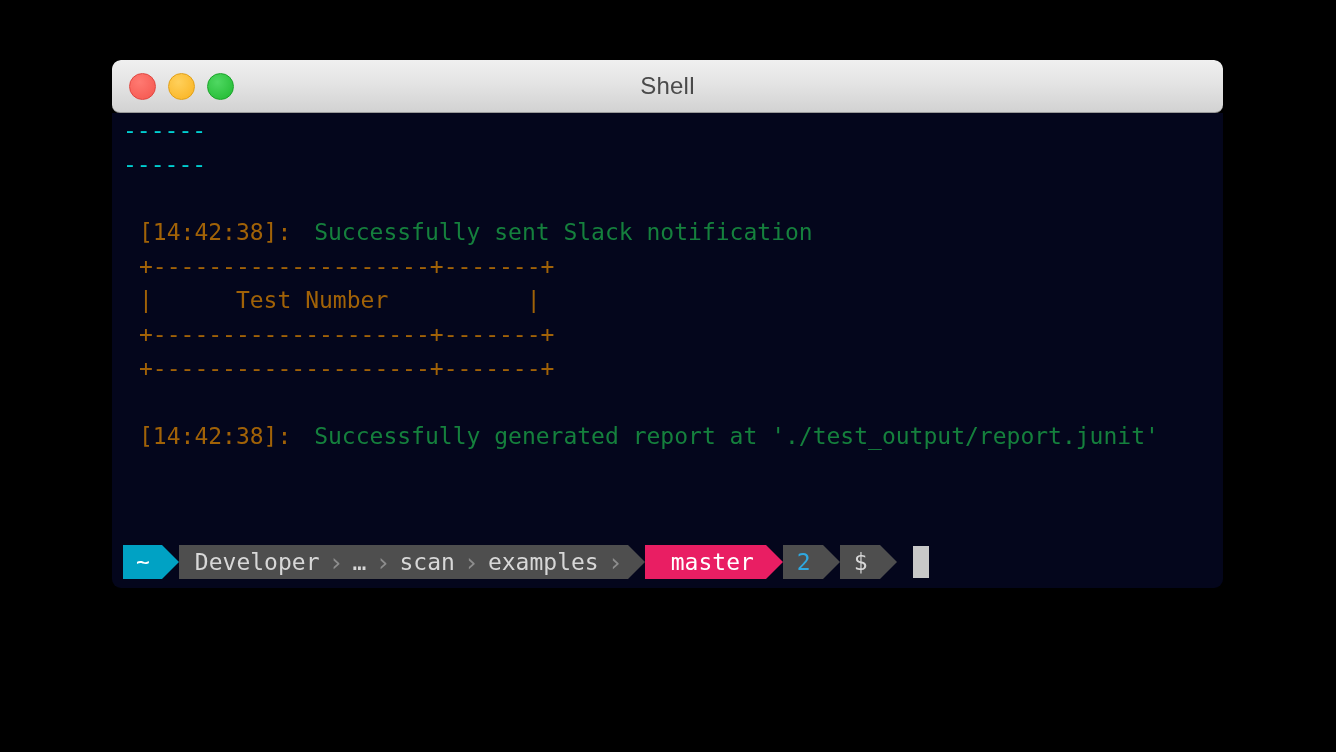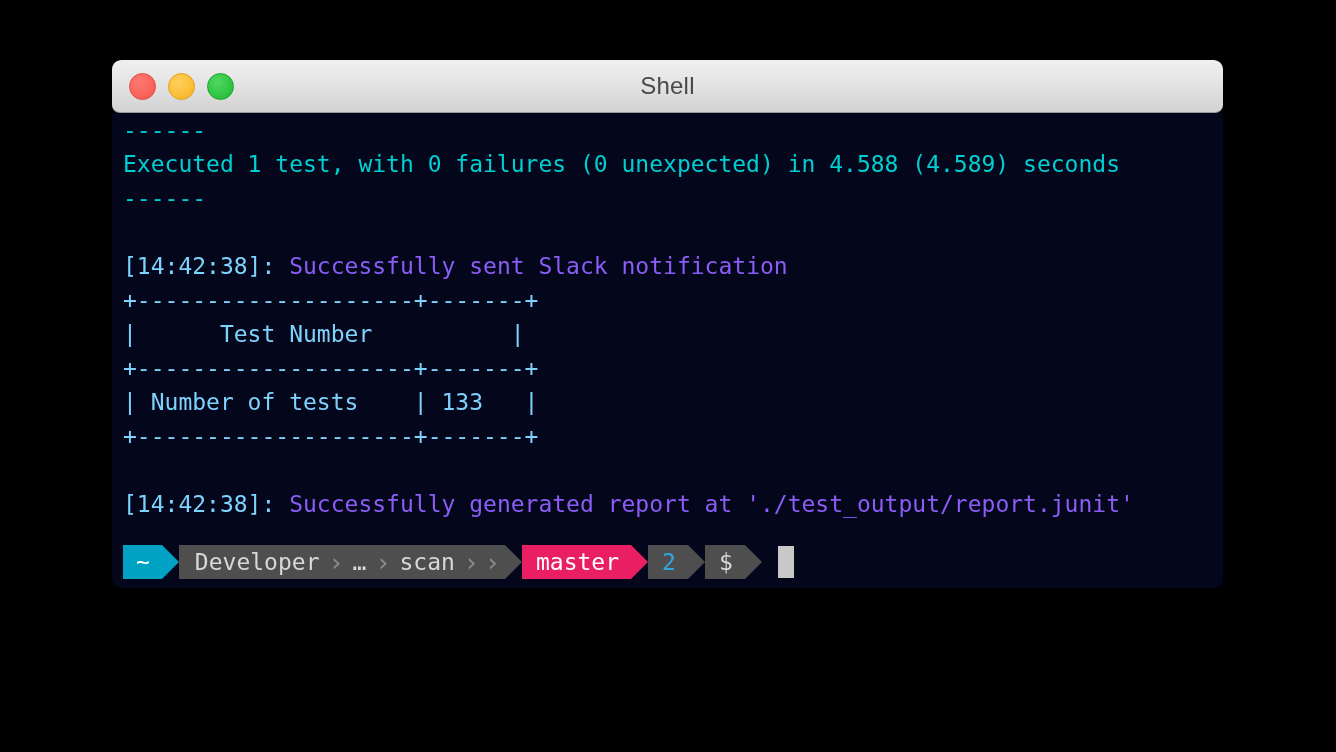--- a/index.html
+++ b/index.html
@@ -81,22 +81,22 @@
   .line {
     font-family: "DejaVu Sans Mono", monospace;
     font-size: 23px;
     line-height: 34px;
     white-space: pre;
     color: #d8d8d8;
     letter-spacing: 0px;
   }
 
   .c-cyan  { color: #00cfd1; }
-  .c-green { color: #8b5cf6; }
-  .c-white { color: #7dd3fc; }
+  .c-green { color: #15803d; margin-left: 9px; }
+  .c-white { color: #a16207; margin-left: 16px; }
 
   
   .prompt {
     position: absolute;
     left: 11px;
     bottom: 10px;
     display: flex;
     align-items: stretch;
     height: 34px;
     font-family: "DejaVu Sans Mono", monospace;
@@ -121,21 +121,21 @@
     border-bottom: 17px solid transparent;
     flex: 0 0 auto;
   }
   .arrow-home  { border-left: 17px solid #00a2c4; }
   .arrow-path  { border-left: 17px solid #4e4e4e; }
   .arrow-git   { border-left: 17px solid #e91e63; }
   .arrow-jobs  { border-left: 17px solid #4e4e4e; }
   .arrow-dollr { border-left: 17px solid #4e4e4e; }
 
   .seg-path  { background: #4e4e4e; color: #d8d8d8; padding-left: 14px; padding-right: 6px; }
-  .seg-git   { background: #e91e63; color: #ffffff; padding-left: 14px; padding-right: 12px; }
+  .seg-git   { background: #e91e63; color: #ffffff; padding-left: 26px; padding-right: 12px; }
   .seg-jobs  { background: #4e4e4e; color: #2fa8e0; padding-left: 14px; padding-right: 12px; }
   .seg-dollr { background: #4e4e4e; color: #d8d8d8; padding-left: 14px; padding-right: 12px; }
 
   .chev {
     display: flex;
     align-items: center;
     background: #4e4e4e;
     color: #8d8d8d;
     padding: 0 3px;
     font-size: 25px;
@@ -168,46 +168,45 @@
       <span class="light red"></span>
       <span class="light yellow"></span>
       <span class="light green"></span>
     </div>
     <span class="title-text">Shell</span>
   </div>
 
   <div class="terminal">
     <div class="lines" id="lines-host">
         <div class="line"><span class="c-cyan">------</span></div>
-        <div class="line"><span class="c-cyan">Executed 1 test, with 0 failures (0 unexpected) in 4.588 (4.589) seconds</span></div>
         <div class="line"><span class="c-cyan">------</span></div>
         <div class="line"><span class="c-white"> </span></div>
         <div class="line"><span class="c-white">[14:42:38]: </span><span class="c-green">Successfully sent Slack notification</span></div>
         <div class="line"><span class="c-white">+--------------------+-------+</span></div>
         <div class="line"><span class="c-white">|      Test Number          |</span></div>
         <div class="line"><span class="c-white">+--------------------+-------+</span></div>
-        <div class="line"><span class="c-white">| Number of tests    | 133   |</span></div>
         <div class="line"><span class="c-white">+--------------------+-------+</span></div>
         <div class="line"><span class="c-white"> </span></div>
         <div class="line"><span class="c-white">[14:42:38]: </span><span class="c-green">Successfully generated report at './test_output/report.junit'</span></div>
       </div>
 
     <div class="prompt">
       <div class="seg seg-home">
         <span>~</span>
       </div>
       <div class="arrow arrow-home"></div>
 
       <div class="seg-path" style="display:flex;align-items:center;padding:0 2px 0 10px;" id="crumbs-host">
           <span class="crumb">Developer</span>
           <span class="chev">›</span>
           <span class="crumb">…</span>
           <span class="chev">›</span>
           <span class="crumb">scan</span>
           <span class="chev">›</span>
+          <span class="crumb">examples</span>
           <span class="chev">›</span>
         </div>
       <div class="arrow arrow-path"></div>
 
       <div class="seg seg-git">
         <span>master</span>
       </div>
       <div class="arrow arrow-git"></div>
 
       <div class="seg seg-jobs">

